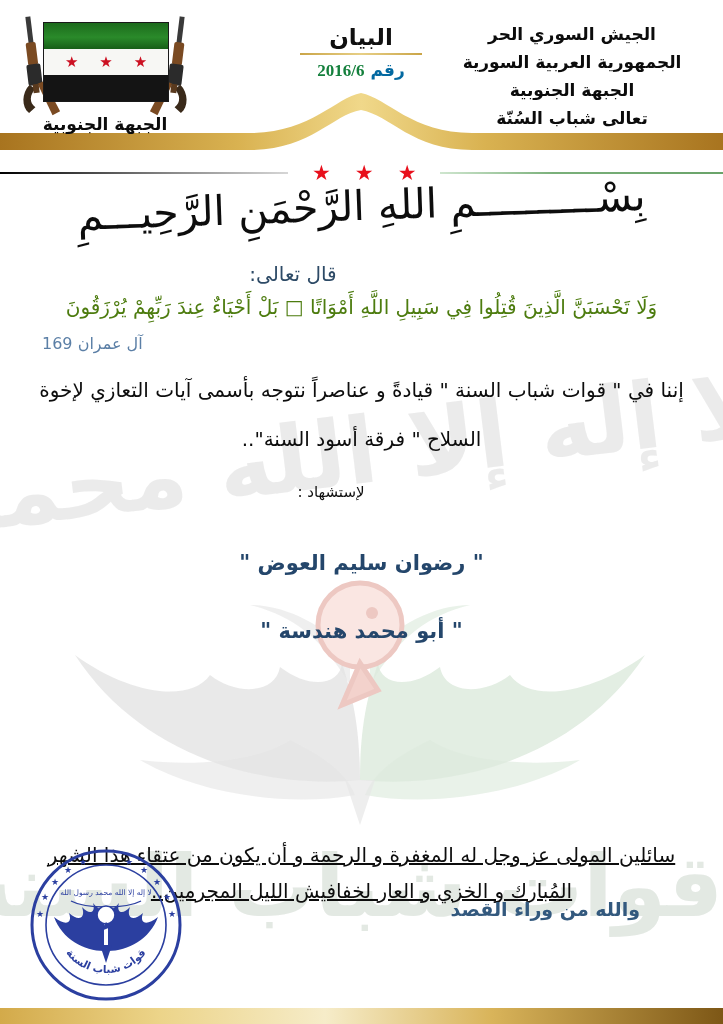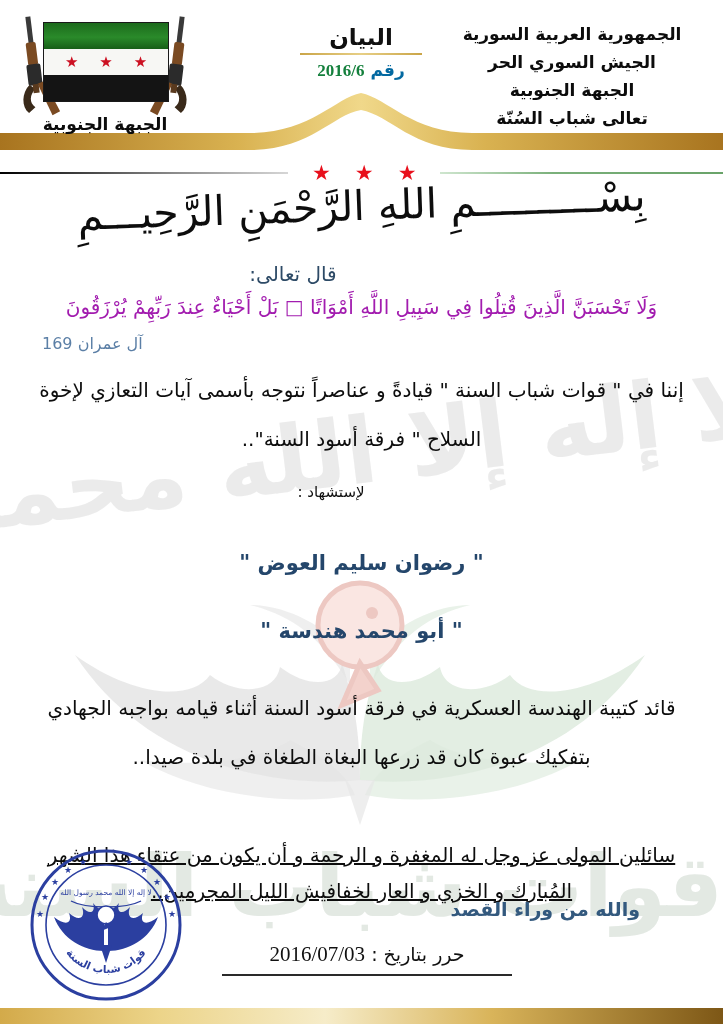--- a/index.html
+++ b/index.html
@@ -40,21 +40,21 @@
               background:linear-gradient(90deg,#cfe6cf,#7ab07a 40%,#69a369);}
   .stars3{position:absolute;left:288px;top:0;width:147px;text-align:center;
           color:#e8101c;font-size:21px;letter-spacing:24px;text-indent:24px;line-height:26px;}
 
   
   .bismillah{top:182px;left:0;width:723px;text-align:center;font-size:41px;direction:rtl;
              color:#0d0d0d;transform:rotate(-2deg);z-index:2;}
   .quote-intro{top:262px;left:0;width:586px;text-align:center;font-size:20px;
                color:#2d4a66;direction:rtl;z-index:2;}
   .verse{top:295px;left:10px;width:703px;text-align:center;font-size:20px;
-         color:#a21caf;direction:rtl;z-index:2;}
+         color:#4d7c0f;direction:rtl;z-index:2;}
   .citation{top:334px;left:42px;font-size:16px;color:#5b7fa6;direction:ltr;z-index:2;}
 
   
   .para{left:28px;width:667px;text-align:center;font-size:20px;line-height:49px;
         direction:rtl;color:#0d0d0d;z-index:2;}
   .p1{top:366px;}
   .martyr-label{top:483px;left:0;width:648px;text-align:center;font-size:15px;
                 direction:rtl;color:#101010;z-index:2;margin-left:7px;}
   .martyr-name{left:0;width:723px;text-align:center;font-size:21px;font-weight:bold;
                color:#24466b;direction:rtl;z-index:2;}
@@ -107,22 +107,22 @@
       <path d="M300,118 L282,160 L318,145 Z" fill="#e8a79b"></path>
       <circle cx="312" cy="68" r="6" fill="#dc9287" stroke="none"></circle>
     </g>
 
     <path d="M285,235 L315,235 L300,280 Z" fill="#cfcfcf" opacity="0.7"></path>
   </svg>
 
   <div class="abs wm wm-bottom">قوات شباب السنة</div>
 
   <div class="abs org-block">
+    <div>الجيش السوري الحر</div>
     <div>الجمهورية العربية السورية</div>
-    <div>الجيش السوري الحر</div>
     <div>الجبهة الجنوبية</div>
     <div>تعالى شباب السُنّة</div>
   </div>
 
   <div class="abs statement-block">
     <div class="statement-title">البيان</div>
     <div class="statement-rule"></div>
     <div class="statement-number">
       <span class="lbl">رقم</span>
       <span class="val" dir="ltr">2016/6</span>
@@ -180,28 +180,23 @@
   <div class="abs bismillah">بِسْــــــــــمِ اللهِ الرَّحْمَنِ الرَّحِيـــمِ</div>
 
   <div class="abs quote-intro">قال تعالى:</div>
   <div class="abs verse">وَلَا تَحْسَبَنَّ الَّذِينَ قُتِلُوا فِي سَبِيلِ اللَّهِ أَمْوَاتًا □ بَلْ أَحْيَاءٌ عِندَ رَبِّهِمْ يُرْزَقُونَ</div>
   <div class="abs citation">169 آل عمران</div>
 
   <div class="abs para p1">إننا في " قوات شباب السنة " قيادةً و عناصراً نتوجه بأسمى آيات التعازي لإخوة السلاح " فرقة أسود السنة"..</div>
   <div class="abs martyr-label">لإستشهاد :</div>
   <div class="abs martyr-name n1">" رضوان سليم العوض "</div>
   <div class="abs martyr-name n2">" أبو محمد هندسة "</div>
-  <div class="abs para p2">قائد كتيبة الهندسة العسكرية في فرقة أسود السنة أثناء قيامه بواجبه الجهادي بتفكيك عبوة كان قد زرعها البغاة الطغاة في بلدة صيدا..</div>
   <div class="abs para p3">سائلين المولى عز وجل له المغفرة و الرحمة و أن يكون من عتقاء هذا الشهر المُبارك و الخزي و العار لخفافيش الليل المجرمين..</div>
 
   <div class="abs closing">والله من وراء القصد</div>
-  <div class="abs date-line">
-    <span>حرر بتاريخ :</span>
-    <span class="num" dir="ltr">2016/07/03</span>
-  </div>
 
   <svg class="abs stamp" viewBox="0 0 160 160" xmlns="http://www.w3.org/2000/svg">
     <defs>
       <path id="capArc" d="M 30,78 A 50,50 0 0 0 130,78"></path>
     </defs>
     <circle cx="80" cy="80" r="74" fill="none" stroke="#2b3fa0" stroke-width="3"></circle>
     <circle cx="80" cy="80" r="60" fill="none" stroke="#2b3fa0" stroke-width="1.6"></circle>
     <g fill="#2b3fa0" font-size="9" text-anchor="middle">
       <text x="14" y="72">★</text>
         <text x="19" y="55">★</text>

